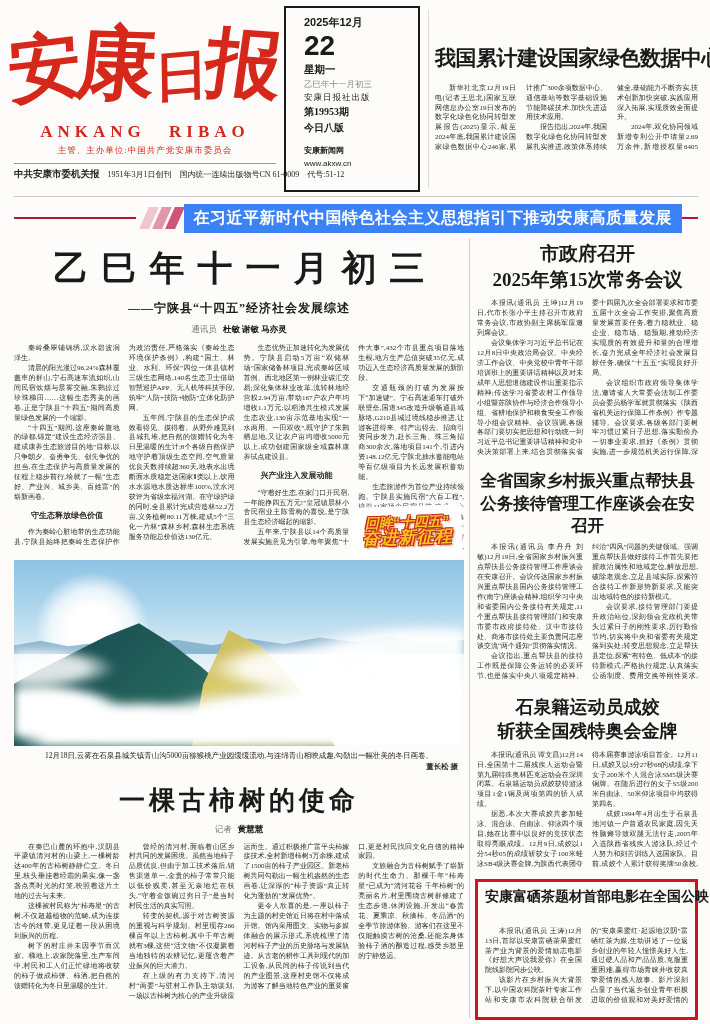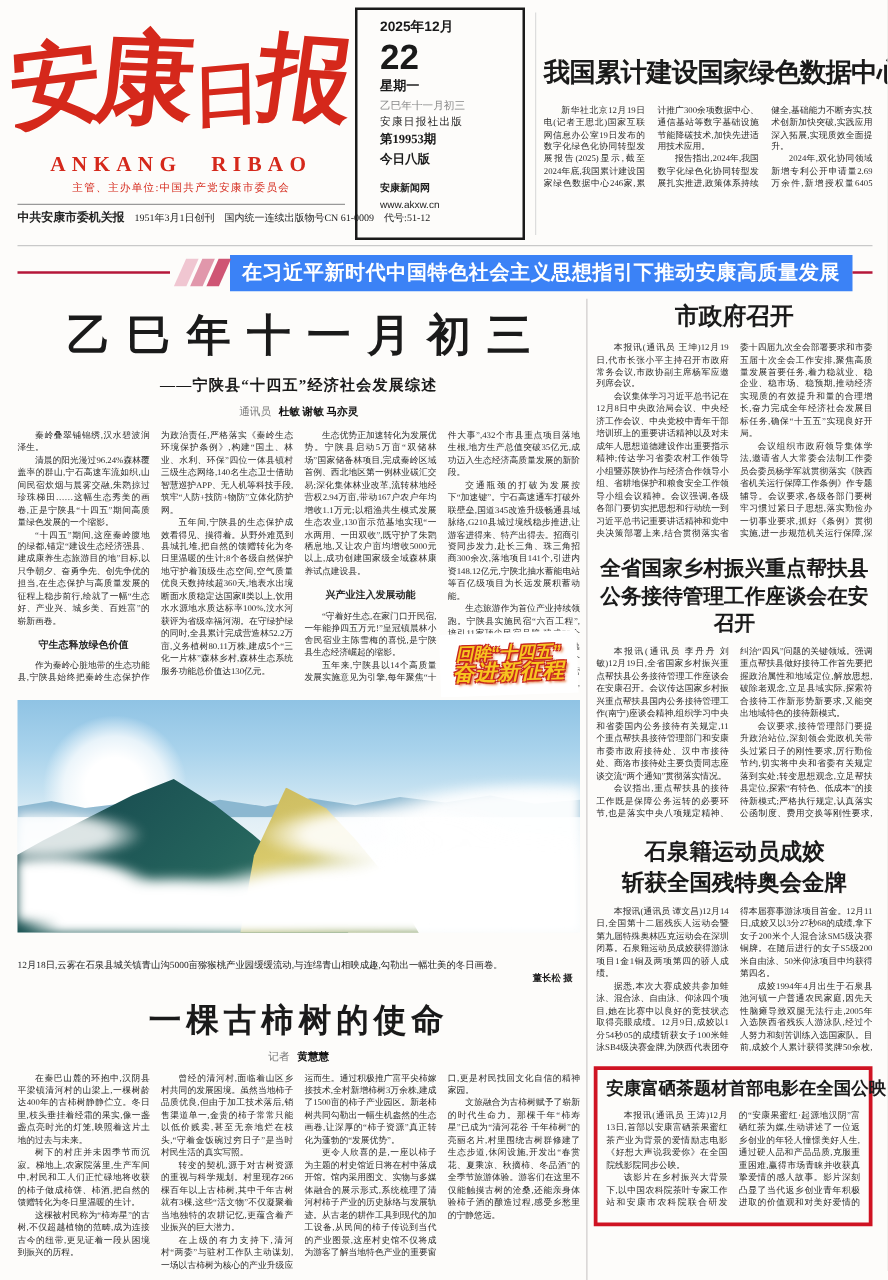--- a/index.html
+++ b/index.html
@@ -83,40 +83,40 @@
       background:linear-gradient(160deg,#cdbd62 10%,#d9ca6b 40%,#95a254 75%,#6c8a4b 100%);
       clip-path:polygon(28% 0,48% 14%,62% 34%,78% 60%,95% 100%,5% 100%,12% 46%);}
   .clouds{position:absolute;inset:0;filter:blur(4px);background:
       radial-gradient(ellipse 120px 40px at 6% 82%,#fff 55%,transparent 72%),
       radial-gradient(ellipse 170px 55px at 28% 96%,#fff 55%,transparent 72%),
       radial-gradient(ellipse 200px 62px at 58% 92%,#fff 52%,transparent 72%),
       radial-gradient(ellipse 240px 70px at 86% 82%,#fff 50%,transparent 72%),
       radial-gradient(ellipse 200px 48px at 92% 52%,rgba(255,255,255,.95) 48%,transparent 70%),
       radial-gradient(ellipse 150px 36px at 66% 58%,rgba(255,255,255,.9) 45%,transparent 70%),
       radial-gradient(ellipse 120px 30px at 4% 58%,rgba(255,255,255,.85) 45%,transparent 70%);}
-  .caption{display:flex;flex-direction:column;font-size:7.5px;color:#222;margin:20px 0 2px 0;line-height:1.5;}
+  .caption{display:flex;flex-direction:column;font-size:7.5px;color:#222;margin:4px 0 2px 0;line-height:1.5;text-align:center;}
   .caption .credit{align-self:flex-end;font-weight:bold;padding-right:6px;}
   .tree-head{text-align:center;padding-top:8px;}
   .tree-head h2{margin:0;font-size:26px;font-weight:900;letter-spacing:4px;}
   .tree-by{font-size:8.5px;color:#777;margin-top:6px;}
   .tree-by b{color:#111;margin-left:4px;}
   .tree-body{margin-top:7px;height:168px;overflow:hidden;column-count:4;column-gap:9px;column-fill:auto;
              font-size:7px;line-height:1.42;text-align:justify;color:#2b2b2b;}
   .rart{padding:4px 0 2px 2px;}
   .rart .h1,.rart .h2{text-align:center;font-weight:900;margin:0;line-height:1.35;}
   .gov .h1,.gov .h2{font-size:19px;}
   .recp .h1,.recp .h2{font-size:16.5px;font-family:"Liberation Sans",sans-serif;}
   .ath .h1,.ath .h2{font-size:18px;}
   .rbody{margin-top:7px;overflow:hidden;column-count:2;column-gap:9px;column-fill:auto;
          font-size:7px;line-height:1.42;text-align:justify;color:#2b2b2b;}
   .gov .rbody{height:164px;}
   .recp .rbody{height:146px;}
   .ath .rbody{height:120px;}
   .moviebox{border:3px solid #cf1322;margin-top:6px;padding:6px 7px;}
-  .moviebox .h1{text-align:center;font-weight:900;font-size:14px;margin:0 0 8px 0;
+  .moviebox .h1{text-align:center;font-weight:900;font-size:14px;margin:0 0 21px 0;
                 font-family:"Liberation Sans",sans-serif;white-space:nowrap;}
   .moviebox .rbody{height:84px;margin-top:3px;}
 </style>
 </head>
 <body>
 
 <div class="page">
 
   <div class="hdr">
     <div class="mast">
@@ -212,36 +212,37 @@
 
       <div class="tree-head">
         <h2>一棵古柿树的使命</h2>
         <div class="tree-by">
           <span>记者</span>
           <b>黄慧慧</b>
         </div>
       </div>
       <div class="tree-body">
           <p class="para">在秦巴山麓的环抱中,汉阴县平梁镇清河村的山梁上,一棵树龄达400年的古柿树静静伫立。冬日里,枝头垂挂着经霜的果实,像一盏盏点亮时光的灯笼,映照着这片土地的过去与未来。</p>
+          <p class="para">这棵被村民称为“柿寿星”的古树,不仅超越植物的范畴,成为连接古今的纽带,更见证着一段从困境到振兴的历程。</p>
           <p class="para">树下的村庄并未因季节而沉寂。梯地上,农家院落里,生产车间中,村民和工人们正忙碌地将收获的柿子做成柿饼、柿酒,把自然的馈赠转化为冬日里温暖的生计。</p>
-          <p class="para">这棵被村民称为“柿寿星”的古树,不仅超越植物的范畴,成为连接古今的纽带,更见证着一段从困境到振兴的历程。</p>
           <p class="para">曾经的清河村,面临着山区乡村共同的发展困境。虽然当地柿子品质优良,但由于加工技术落后,销售渠道单一,金贵的柿子常常只能以低价贱卖,甚至无奈地烂在枝头,“守着金饭碗过穷日子”是当时村民生活的真实写照。</p>
           <p class="para">转变的契机,源于对古树资源的重视与科学规划。村里现存266棵百年以上古柿树,其中千年古树就有3棵,这些“活文物”不仅凝聚着当地独特的农耕记忆,更蕴含着产业振兴的巨大潜力。</p>
           <p class="para">在上级的有力支持下,清河村“两委”与驻村工作队主动谋划,一场以古柿树为核心的产业升级应运而生。通过积极推广富平尖柿嫁接技术,全村新增柿树3万余株,建成了1500亩的柿子产业园区。新老柿树共同勾勒出一幅生机盎然的生态画卷,让深厚的“柿子资源”真正转化为蓬勃的“发展优势”。</p>
           <p class="para">更令人欣喜的是,一座以柿子为主题的村史馆近日将在村中落成开馆。馆内采用图文、实物与多媒体融合的展示形式,系统梳理了清河村柿子产业的历史脉络与发展轨迹。从古老的耕作工具到现代的加工设备,从民间的柿子传说到当代的产业图景,这座村史馆不仅将成为游客了解当地特色产业的重要窗口,更是村民找回文化自信的精神家园。</p>
           <p class="para">文旅融合为古柿树赋予了崭新的时代生命力。那棵千年“柿寿星”已成为“清河花谷 千年柿树”的亮丽名片,村里围绕古树群修建了生态步道,休闲设施,开发出“春赏花、夏乘凉、秋摘柿、冬品酒”的全季节旅游体验。游客们在这里不仅能触摸古树的沧桑,还能亲身体验柿子酒的酿造过程,感受乡愁里的宁静悠远。</p>
         </div>
     </div>
 
     <div class="vrule"></div>
 
     <div class="rightcol">
 
       <div class="rart gov">
         <p class="h1">市政府召开</p>
+        <p class="h2">2025年第15次常务会议</p>
         <div class="rbody">
             <p class="para">本报讯(通讯员 王坤)12月19日,代市长张小平主持召开市政府常务会议,市政协副主席杨军应邀列席会议。</p>
             <p class="para">会议集体学习习近平总书记在12月8日中央政治局会议、中央经济工作会议、中央党校中青年干部培训班上的重要讲话精神以及对未成年人思想道德建设作出重要指示精神;传达学习省委农村工作领导小组暨苏陕协作与经济合作领导小组、省耕地保护和粮食安全工作领导小组会议精神。会议强调,各级各部门要切实把思想和行动统一到习近平总书记重要讲话精神和党中央决策部署上来,结合贯彻落实省委十四届九次全会部署要求和市委五届十次全会工作安排,聚焦高质量发展首要任务,着力稳就业、稳企业、稳市场、稳预期,推动经济实现质的有效提升和量的合理增长,奋力完成全年经济社会发展目标任务,确保“十五五”实现良好开局。</p>
             <p class="para">会议组织市政府领导集体学法,邀请省人大常委会法制工作委员会委员杨学军就贯彻落实《陕西省机关运行保障工作条例》作专题辅导。会议要求,各级各部门要树牢习惯过紧日子思想,落实勤俭办一切事业要求,抓好《条例》贯彻实施,进一步规范机关运行保障,深入推进公物仓、公务用车等改革,切实加强闲置资产盘活利用,持续深化机关事务法治化、数字化、标准化融合发展,着力促进节约型机关和效能型政府建设。</p>
           </div>
       </div>
 
       <div class="rart recp">
         <p class="h1">全省国家乡村振兴重点帮扶县</p>
         <p class="h2">公务接待管理工作座谈会在安召开</p>

